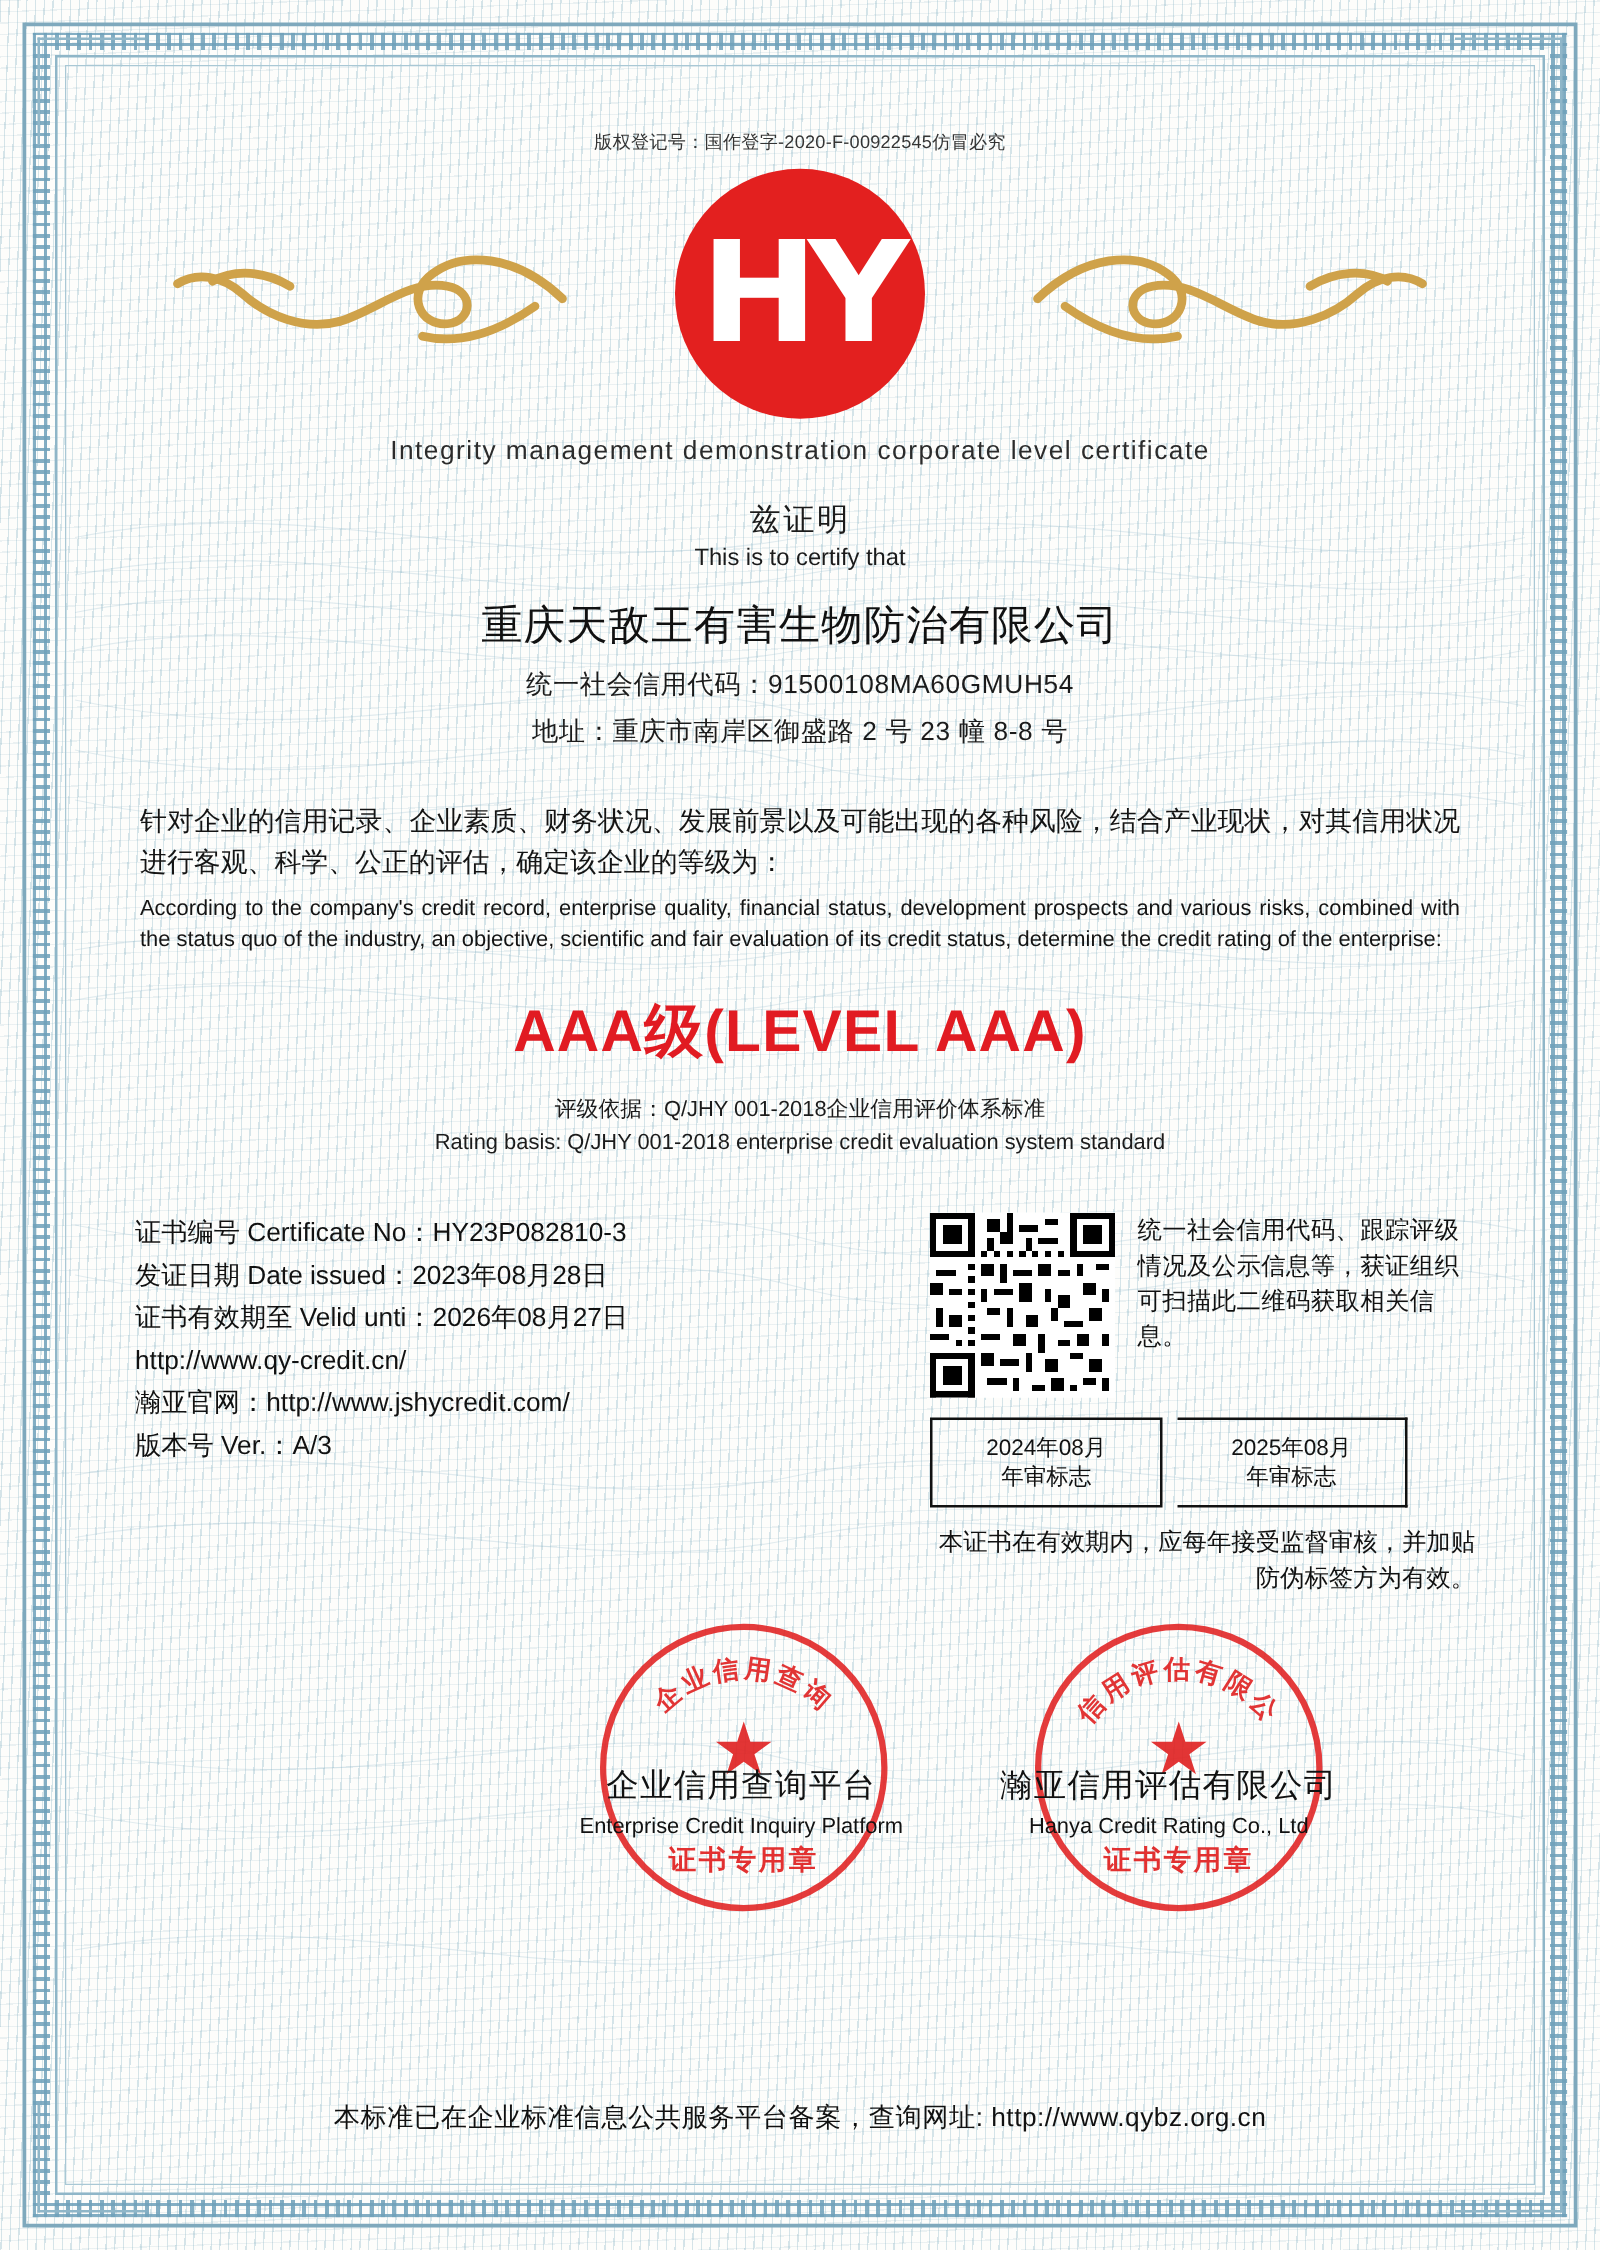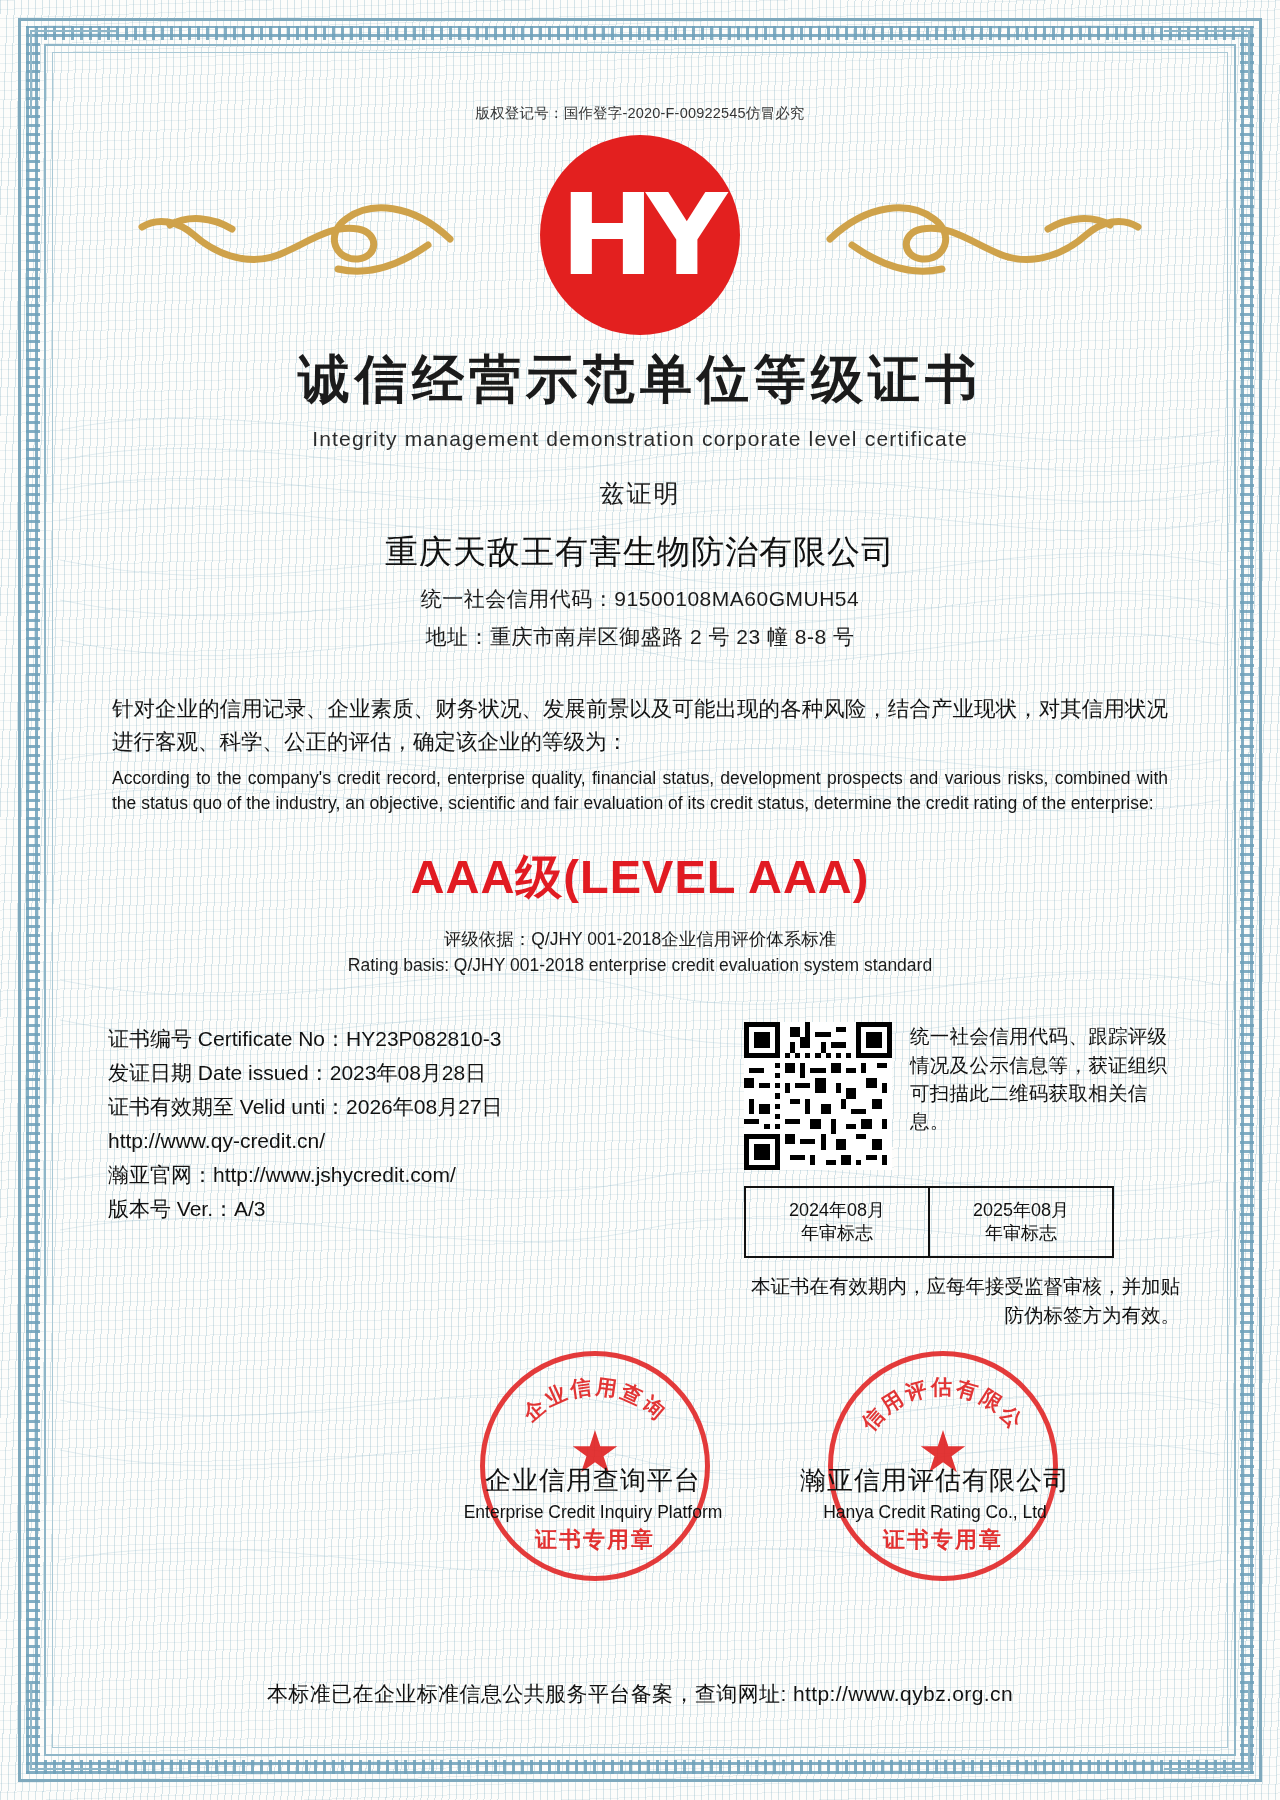--- a/index.html
+++ b/index.html
@@ -250,21 +250,21 @@
     background: #fff;
   }
   .qr-note {
     font-size: 19.5px;
     color: #111;
     line-height: 1.45;
     letter-spacing: .3px;
   }
   .stamp-boxes {
     display: flex;
-    gap: 0;
+    gap: 12px;
     margin-top: 16px;
   }
   .stamp-box {
     width: 182px;
     height: 68px;
     border: 2px solid #111;
     display: flex;
     flex-direction: column;
     align-items: center;
     justify-content: center;
@@ -427,24 +427,24 @@
       <svg class="flourish right" viewBox="0 0 330 110">
         <g fill="none" stroke="#cfa24a" stroke-width="7" stroke-linecap="round">
           <path d="M318,56 C280,20 238,18 214,36 C192,52 204,78 226,76 C246,74 248,50 226,46 C196,40 168,66 140,74"></path>
           <path d="M140,74 C112,82 82,70 62,52 C46,38 26,34 10,44"></path>
           <path d="M296,62 C262,86 232,92 206,86"></path>
           <path d="M100,46 C80,34 56,32 38,42"></path>
         </g>
       </svg>
     </div>
 
-    <div class="title-cn">诚信经营示范单位等级证书</div>
     <div class="title-en">Integrity management demonstration corporate level certificate</div>
 
     <div class="certify-cn">兹证明</div>
+    <div class="certify-en">This is to certify that</div>
 
     <div class="company-name">重庆天敌王有害生物防治有限公司</div>
     <div class="company-line">统一社会信用代码：91500108MA60GMUH54</div>
     <div class="company-line">地址：重庆市南岸区御盛路 2 号 23 幢 8-8 号</div>
 
     <div class="body-block">
       <div class="body-cn">针对企业的信用记录、企业素质、财务状况、发展前景以及可能出现的各种风险，结合产业现状，对其信用状况进行客观、科学、公正的评估，确定该企业的等级为：</div>
       <div class="body-en">According to the company's credit record, enterprise quality, financial status, development prospects and various risks, combined with the status quo of the industry, an objective, scientific and fair evaluation of its credit status, determine the credit rating of the enterprise:</div>
     </div>
 

